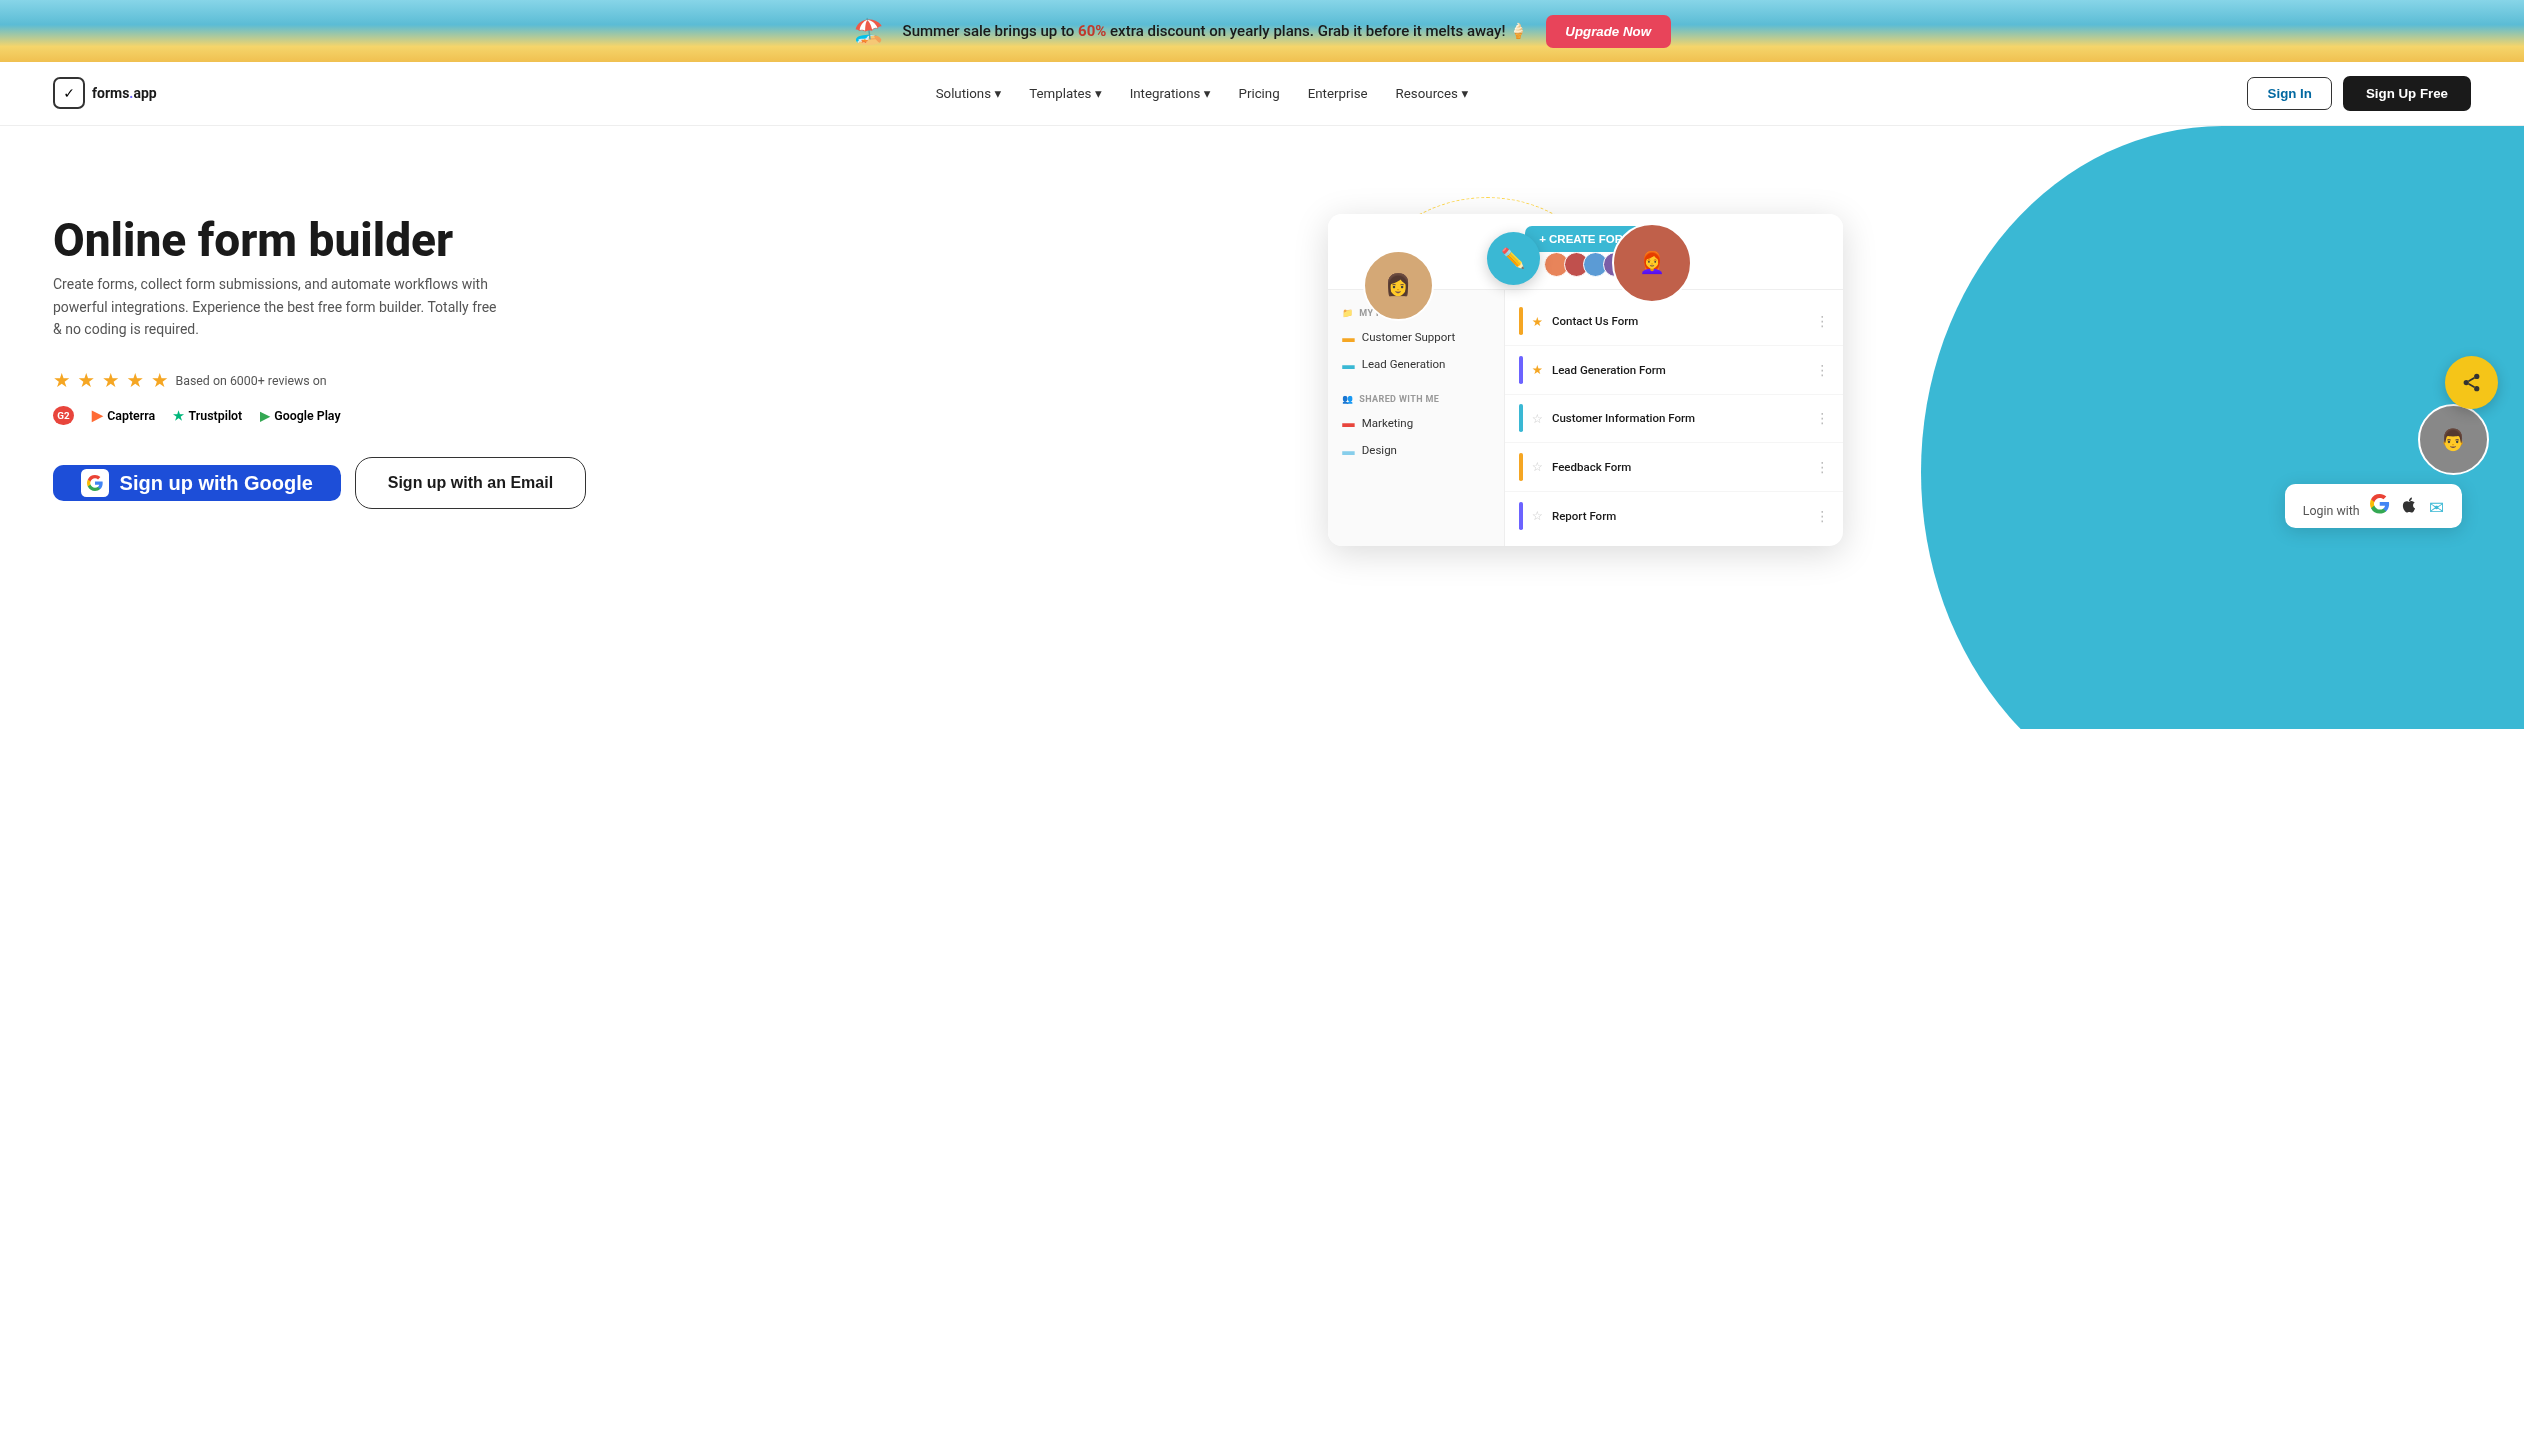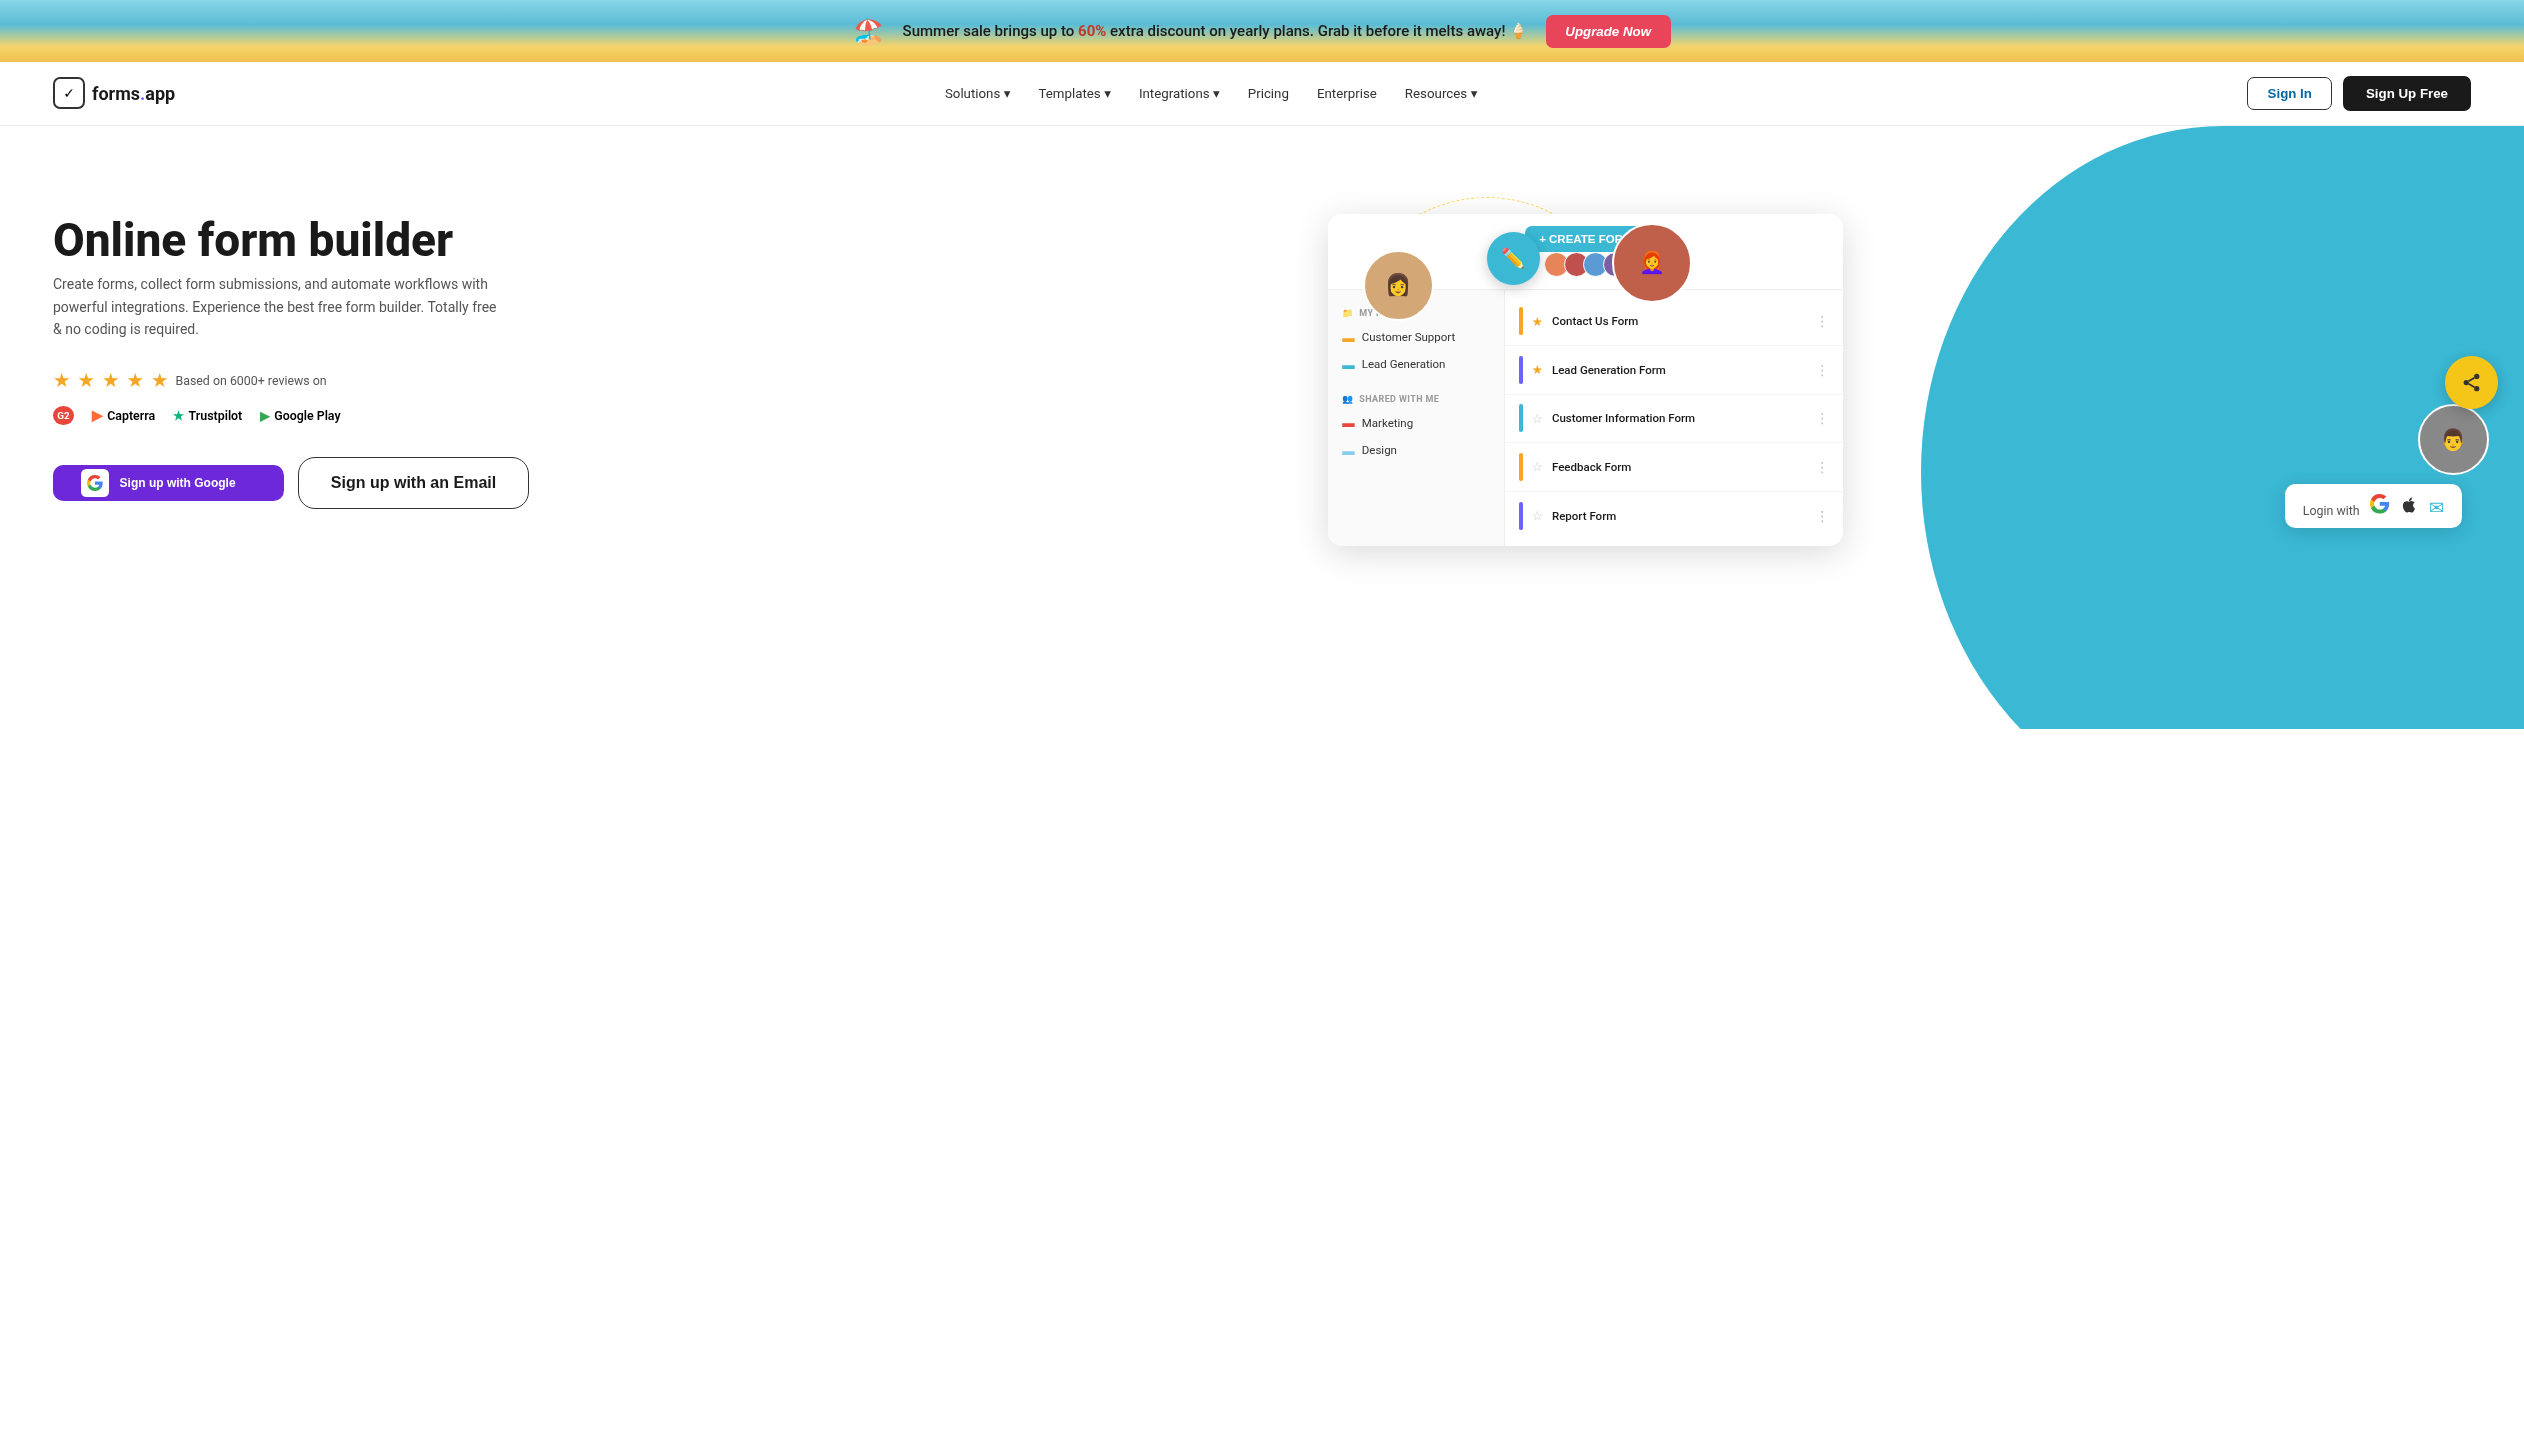--- a/index.html
+++ b/index.html
@@ -32,21 +32,21 @@
     .navbar {
       display: flex; align-items: center; padding: 14px 53px;
       border-bottom: 0.9px solid #eee; background: #fff;
       justify-content: space-between;
     }
     .logo { display: flex; align-items: center; gap: 7px; }
     .logo-icon {
       width: 32px; height: 32px; border: 2.2px solid #333; border-radius: 7px;
       display: flex; align-items: center; justify-content: center; font-size: 14px;
     }
-    .logo-text { font-size: 18px; font-weight: 700; color: #1a1a1a; }
+    .logo-text { font-size: 14px; font-weight: 700; color: #1a1a1a; }
     .logo-text span { color: #6c63ff; }
     .nav-links { display: flex; align-items: center; gap: 28px; }
     .nav-link {
       font-size: 13.3px; color: #333; cursor: pointer; display: flex; align-items: center; gap: 3.5px;
       background: none; border: none; font-family: inherit;
     }
     .nav-actions { display: flex; align-items: center; gap: 10.6px; }
     .btn-signin {
       border: 1.8px solid #333; background: #fff; color: #0369a1; padding: 8px 19.5px;
       border-radius: 7px; font-size: 13.3px; font-weight: 600; cursor: pointer;
@@ -74,22 +74,22 @@
 
     .review-logos { display: flex; align-items: center; gap: 18px; margin-bottom: 32px; }
     .review-logo { display: flex; align-items: center; gap: 4.4px; font-size: 12.4px; font-weight: 600; }
     .g2-dot { width: 21px; height: 19.5px; border-radius: 50%; background: #e8453c; color: #fff; font-size: 9.8px; font-weight: 700; display: flex; align-items: center; justify-content: center; }
     .capterra-arrow { color: #ff6b35; font-size: 14px; }
     .trustpilot-star { color: #00b67a; font-size: 12.4px; }
     .googleplay-icon { color: #34a853; font-size: 12.4px; }
 
     .cta-buttons { display: flex; gap: 14px; align-items: center; }
     .btn-google {
-      background: #6d28d9; color: #fff; border: none; padding: 4px 28px;
-      border-radius: 10.6px; font-size: 12px; font-weight: 600; cursor: pointer;
+      background: #1d4ed8; color: #fff; border: none; padding: 4px 28px;
+      border-radius: 10.6px; font-size: 20px; font-weight: 600; cursor: pointer;
       display: flex; align-items: center; gap: 10.6px; min-width: 231px;
     }
     .btn-google-icon {
       width: 28px; height: 28px; background: #fff; border-radius: 5.3px;
       display: flex; align-items: center; justify-content: center; font-size: 14px;
     }
     .btn-email {
       background: #fff; color: #1a1a1a; border: 1.8px solid #333; padding: 16px 28px;
       border-radius: 17px; font-size: 16px; font-weight: 600; cursor: pointer;
       min-width: 231px;

